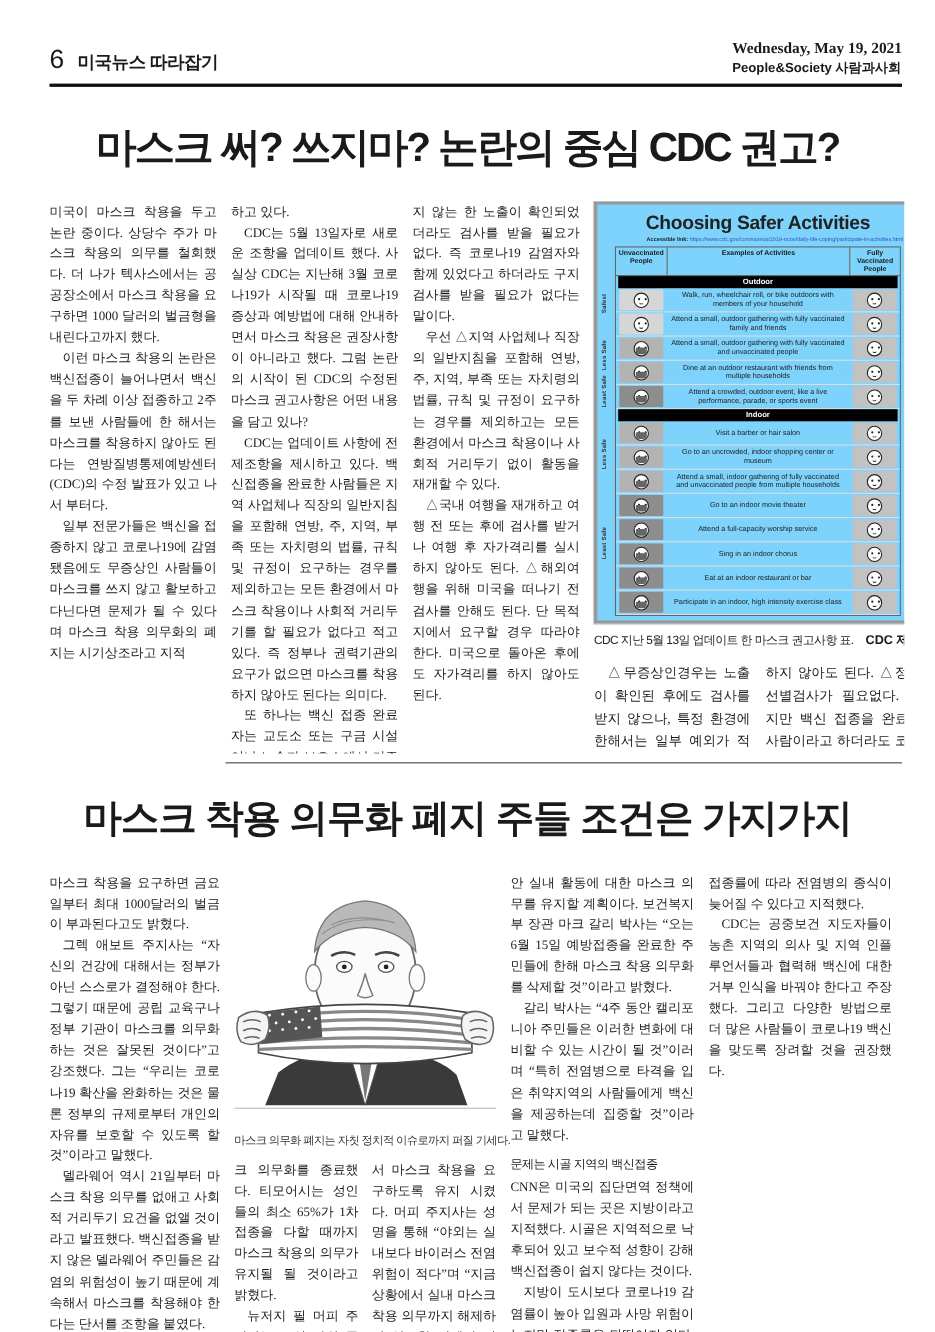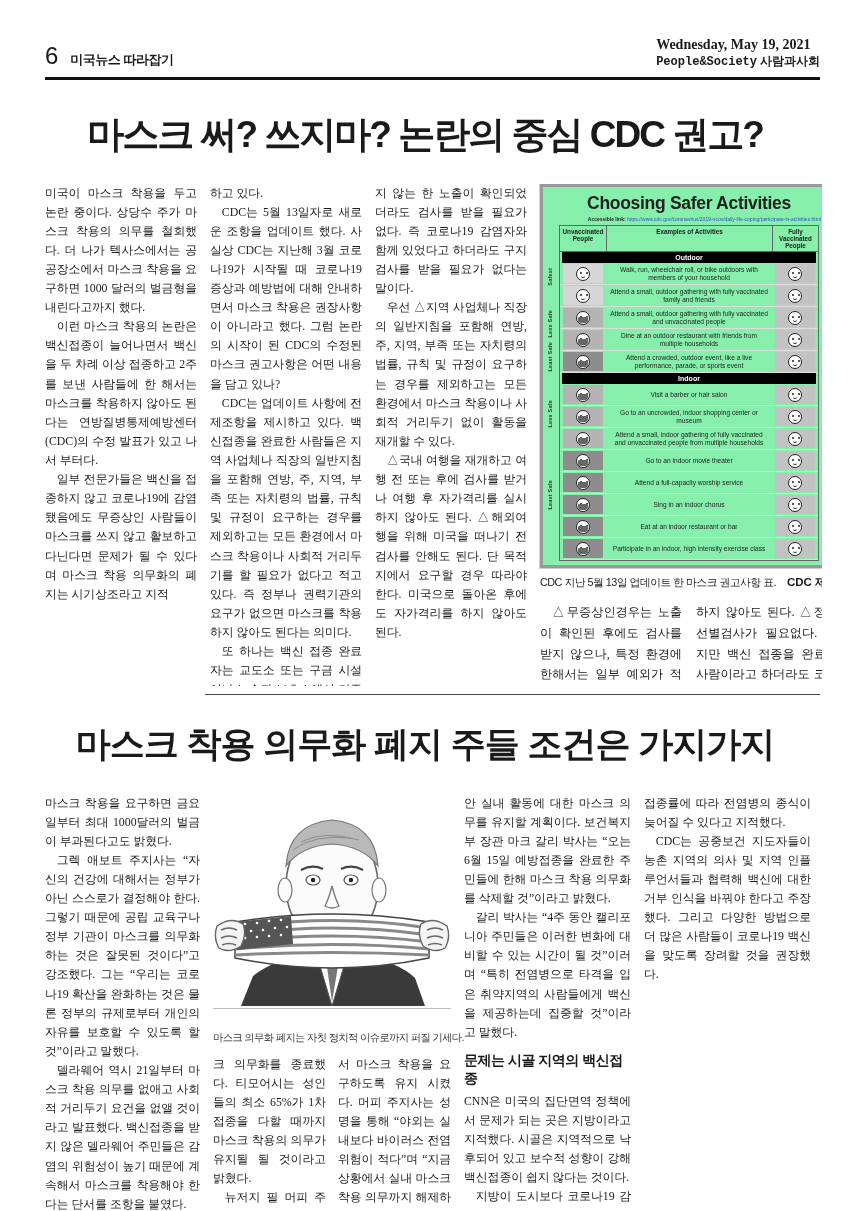--- a/index.html
+++ b/index.html
@@ -4,44 +4,44 @@
 <style>
   * { margin:0; padding:0; box-sizing:border-box; }
   body { background:#e8e8e8; font-family:"Liberation Serif", serif; color:#1a1a1a; }
   .page { width:850px; height:1211px; background:#ffffff; margin:0 auto; position:relative; overflow:hidden; }
 
   
   .masthead { display:flex; justify-content:space-between; align-items:flex-end;
     margin:36px 30px 0 45px; padding-bottom:7px; border-bottom:3px solid #111; }
   .mh-left { display:flex; align-items:baseline; gap:12px; }
   .mh-pagenum { font-family:"Liberation Sans", sans-serif; font-size:24px; font-weight:400; }
-  .mh-section { font-family:"Liberation Sans", sans-serif; font-size:13px; font-weight:bold; letter-spacing:-0.5px; }
+  .mh-section { font-family:"Liberation Sans", sans-serif; font-size:16px; font-weight:bold; letter-spacing:-0.5px; }
   .mh-right { text-align:left; line-height:1.25; }
   .mh-date { font-family:"Liberation Serif", serif; font-size:14px; font-weight:bold; }
   .mh-edition { font-size:12px; }
-  .mh-edition .en { font-family:Liberation Mono, monospace; font-weight:bold; }
+  .mh-edition .en { font-family:Liberation Sans, sans-serif; font-weight:bold; }
   .mh-edition .ko { font-family:"Liberation Sans", sans-serif; font-weight:bold; }
 
   
   .headline1 { text-align:center; font-family:"Liberation Sans", sans-serif; font-weight:bold;
     font-size:37px; letter-spacing:-2px; margin-top:30px; }
   .headline2 { text-align:center; font-family:"Liberation Sans", sans-serif; font-weight:bold;
     font-size:35px; letter-spacing:-1px; margin-top:26px; }
 
   
   .art1 { display:grid; grid-template-columns:152px 152px 152px 298px; column-gap:13px;
     margin:24px 28px 0 45px; height:502px; overflow:hidden; }
   .col p { font-size:11.8px; line-height:1.62; text-align:justify; word-break:break-all; }
   .col p.ind { text-indent:1em; }
   .lead { font-family:"Liberation Sans", sans-serif; font-weight:bold; font-size:13.8px;
     line-height:1.85; letter-spacing:-0.5px; margin-bottom:16px; white-space:nowrap; }
 
   
   .ig-wrap { font-family:"Liberation Sans", sans-serif; }
-  .ig-box { border:3px solid #9a9a9a; background:#86efac; outline:1px solid #cfcfcf; padding:6px 0 4px; }
+  .ig-box { border:3px solid #9a9a9a; background:#7dd3fc; outline:1px solid #cfcfcf; padding:6px 0 4px; }
   .ig-title { text-align:center; font-size:17.5px; font-weight:bold; color:#222; letter-spacing:-0.3px; }
   .ig-link { text-align:right; font-size:5px; margin:2px 14px 3px; color:#222; }
   .ig-link .url { color:#3355bb; }
   .ig-table { margin:0 16px; border:1px solid #666; }
   .ig-head { display:grid; grid-template-columns:46px 1fr 46px; border-bottom:1px solid #666; }
   .ig-head div { font-size:6.3px; font-weight:bold; text-align:center; padding:2px 1px; line-height:1.15; }
   .ig-head div + div { border-left:1px solid #666; }
   .ig-body { position:relative; }
   .ig-bar { background:#000; color:#fff; font-size:7px; font-weight:bold; text-align:center;
     height:11px; line-height:11px; margin:0 2px; }
@@ -75,21 +75,21 @@
   .art1-rule { border-top:1px solid #444; margin:8px 30px 0 205px; }
 
   
   .art2 { display:grid; grid-template-columns:155px 238px 167px 167px; column-gap:13px;
     margin:26px 28px 0 45px; height:440px; overflow:hidden; }
   .illus { width:238px; height:212px; display:block; }
   .illus-caption { font-family:"Liberation Sans", sans-serif; font-size:10.3px; color:#333;
     border-top:1px solid #bbb; padding-top:22px; margin-top:2px; letter-spacing:-0.6px; white-space:nowrap; }
   .under-img { display:flex; gap:12px; margin-top:10px; }
   .under-img > div { flex:1; }
-  .subhead { font-family:"Liberation Sans", sans-serif; font-weight:bold; font-size:14px;
+  .subhead { font-family:"Liberation Sans", sans-serif; font-weight:normal; font-size:11px;
     margin:10px 0 4px; letter-spacing:-0.5px; }
 </style>
 </head>
 <body>
 
 <div class="page">
 
   <div class="masthead">
     <div class="mh-left">
       <span class="mh-pagenum">6</span>

